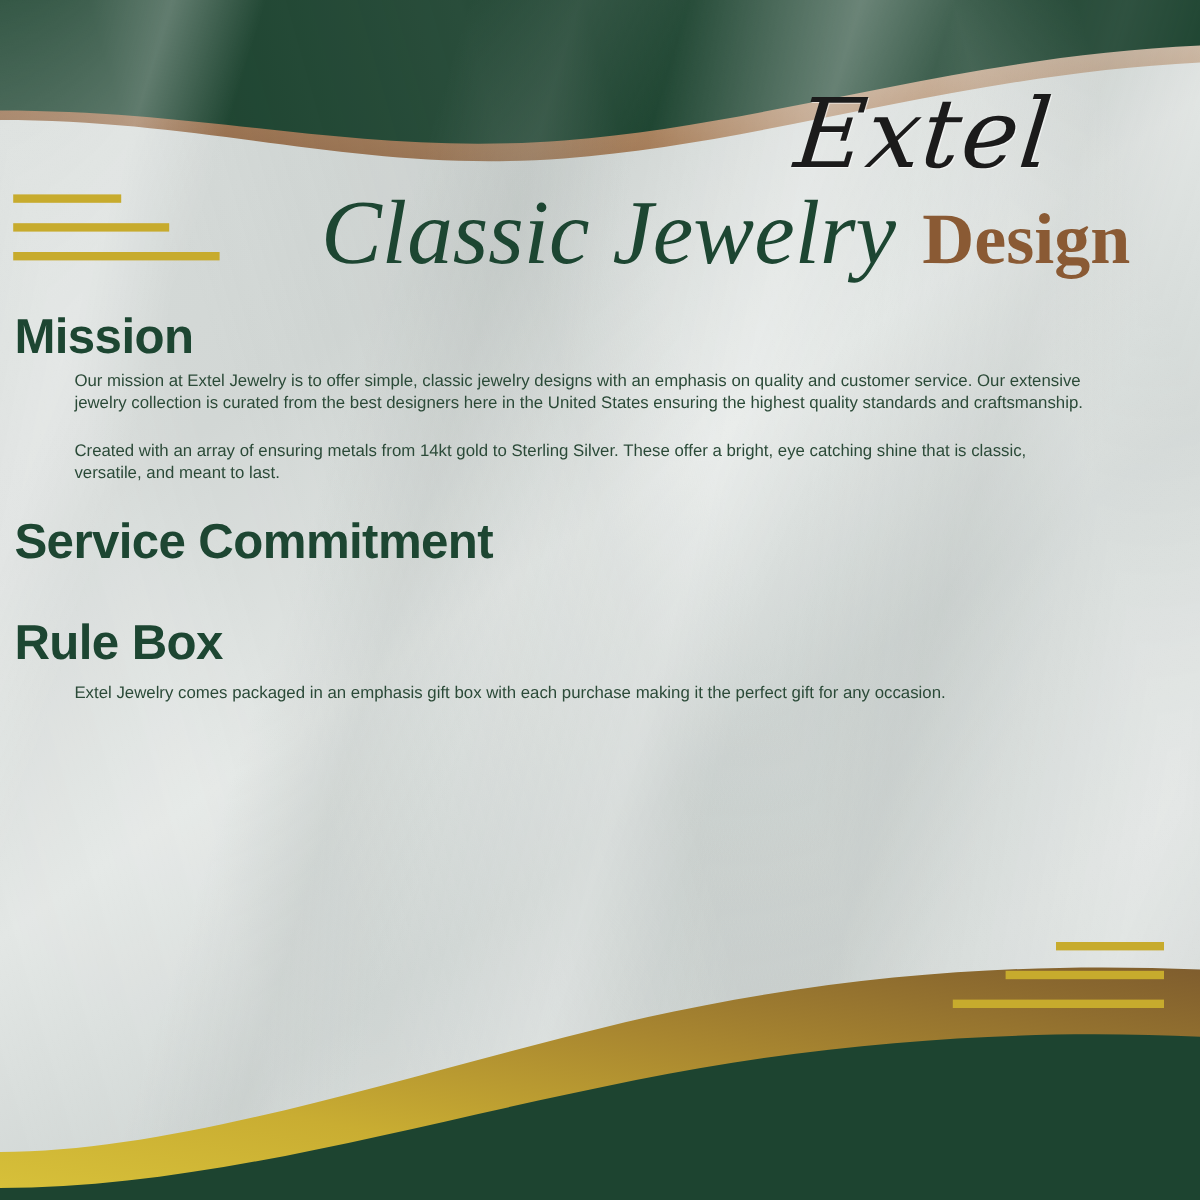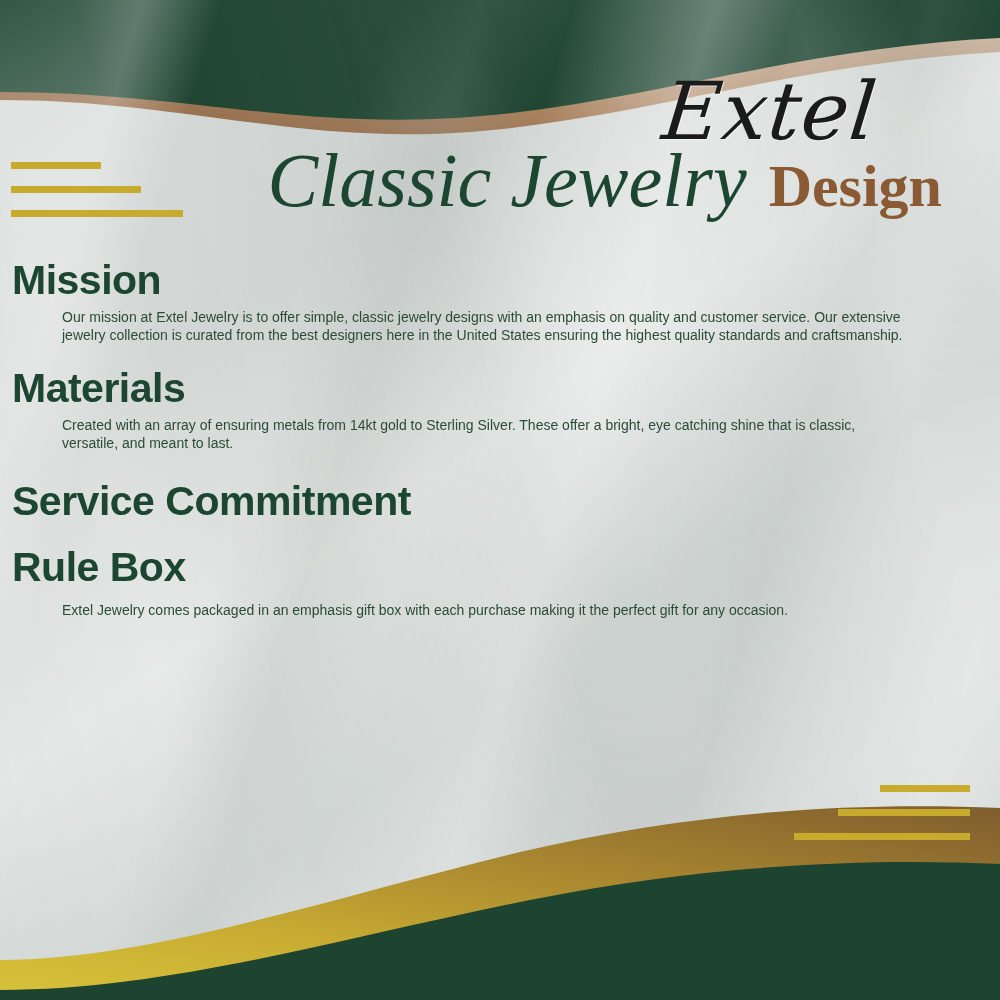--- a/index.html
+++ b/index.html
@@ -87,21 +87,21 @@
     font-size: 80px;
     line-height: 1;
     color: #1b1b1b;
     letter-spacing: 1px;
     transform: skewX(-6deg);
     text-shadow: 1px 1px 0 rgba(255,255,255,0.55);
   }
 
   .title-row {
     position: absolute;
-    top: 142px;
+    top: 156px;
     left: 0;
     width: 1000px;
     height: 92px;
     display: flex;
     align-items: baseline;
     justify-content: flex-end;
     padding-right: 58px;
     box-sizing: border-box;
   }
   .title-classic {
@@ -145,21 +145,21 @@
     font-family: "Liberation Sans", sans-serif;
     font-weight: 500;
     font-size: 14px;
     line-height: 1.30;
     color: #2b4a38;
     margin: 0 30px 0 62px;
   }
 
   .sp-mission    { margin-bottom: 22px; }
   .sp-materials  { margin-bottom: 26px; }
-  .sp-service    { margin-bottom: 21px; }
+  .sp-service    { margin-bottom: 38px; }
   .sp-giftbox    { margin-bottom: 0; }
 
   .gift-heading  { margin-bottom: 10px; }
 </style>
 </head>
 <body>
 
 <div id="poster">
 
   <svg class="wave-top" viewBox="0 0 1000 250" preserveAspectRatio="none" xmlns="http://www.w3.org/2000/svg">
@@ -210,21 +210,20 @@
   </div>
 
   <div class="content">
 
     <div class="section sp-mission">
       <h2 class="sec-heading">Mission</h2>
       <p class="sec-body">Our mission at Extel Jewelry is to offer simple, classic jewelry designs with an emphasis on quality and customer service. Our extensive jewelry collection is curated from the best designers here in the United States ensuring the highest quality standards and craftsmanship.</p>
     </div>
 
     <div class="section sp-materials">
-      <h2 class="sec-heading">Materials</h2>
       <p class="sec-body">Created with an array of ensuring metals from 14kt gold to Sterling Silver. These offer a bright, eye catching shine that is classic, versatile, and meant to last.</p>
     </div>
 
     <div class="section sp-service">
       <h2 class="sec-heading">Service Commitment</h2>
     </div>
 
     <div class="section sp-giftbox">
       <h2 class="sec-heading gift-heading">Rule Box</h2>
       <p class="sec-body">Extel Jewelry comes packaged in an emphasis gift box with each purchase making it the perfect gift for any occasion.</p>

